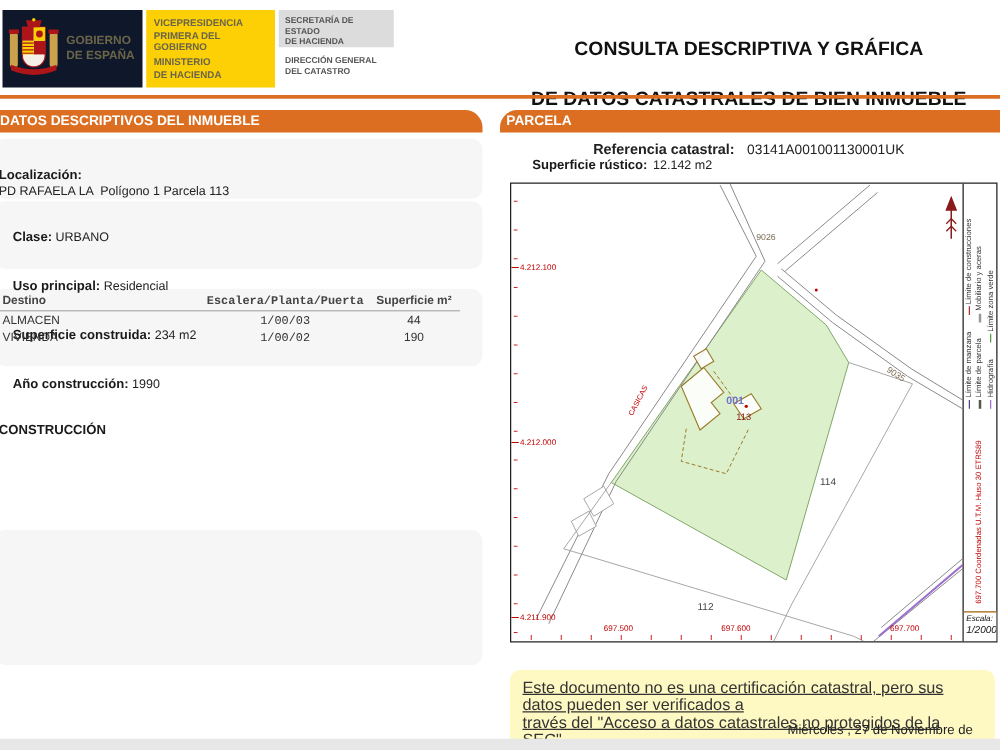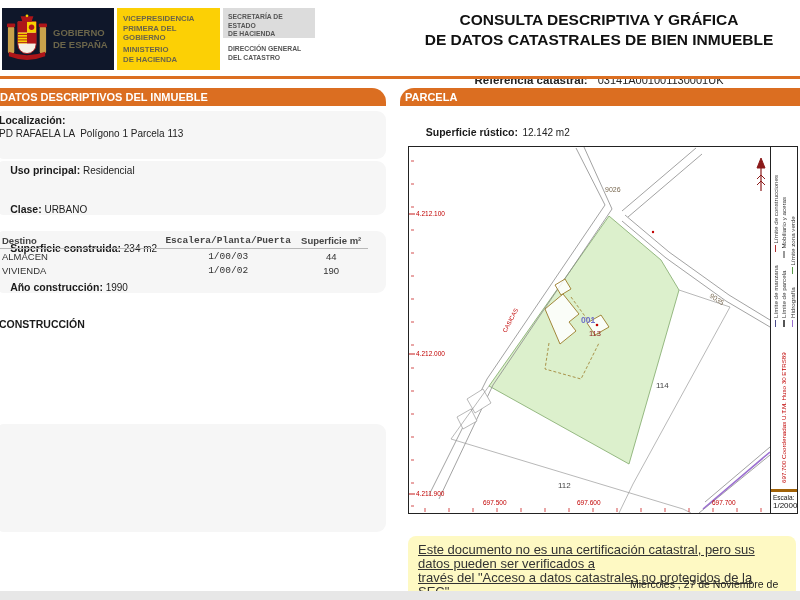--- a/index.html
+++ b/index.html
@@ -14,33 +14,33 @@
   .logo-block svg { margin-left:5px; }
   .gov-name { margin-left:6px; font-weight:bold; font-size:9.5px; line-height:12px; color:#6b654a; }
   .ministry-block { position:absolute; left:117px; top:8px; width:103px; height:62px;
     background:#FCD005; padding:6px 6px; display:flex; flex-direction:column; justify-content:space-between;
     font-weight:bold; font-size:7.8px; line-height:9.5px; color:#6b654a; }
   .sec-block { position:absolute; left:223px; top:8px; width:92px; height:62px; font-weight:bold;
     font-size:6.8px; line-height:8.5px; color:#555; }
   .sec-top { height:30px; background:#dcdcdc; padding:5px 5px; }
   .sec-bottom { height:32px; background:#fff; padding:7px 5px; }
   .title-block { position:absolute; left:400px; top:10px; width:398px; text-align:center; }
-  .title-line { font-weight:bold; font-size:15.5px; line-height:19.5px; color:#111; }
+  .title-line { font-weight:bold; font-size:15.5px; line-height:19.5px; color:#111;margin-top:20px; }
   .ref-line { margin-top:25px; font-size:11px; }
   .ref-line .lbl { font-weight:bold; font-size:11.5px; margin-right:10px; }
   .orange-rule { position:absolute; left:0; top:76px; width:800px; height:3px; background:#DB6E21; }
 
   
   .section-bar { position:absolute; height:18px; background:#DB6E21; color:#fff;
     font-weight:bold; font-size:11px; line-height:18px; padding-left:5px; }
   .bar-left  { left:-5px; top:88px; width:391px; border-radius:4px 14px 0 0; }
   .bar-right { left:400px; top:88px; width:400px; border-radius:14px 0 0 0; }
 
   
-  .lp { position:absolute; font-size:10px; }
+  .lp { position:absolute; font-size:10px;margin-top:20px; }
   .card { position:absolute; background:#f6f6f6; border-radius:9px; }
   .lbl-b { font-weight:bold; font-size:10.5px; color:#1a1a1a; }
   .val { font-size:10px; color:#222; }
   .line { line-height:13px; white-space:pre; }
   .constr-table { position:absolute; left:0px; top:234px; width:368px; border-collapse:collapse;
     font-size:9.5px; }
   .constr-table th { font-weight:bold; color:#444; border-bottom:1px solid #b8b8b8; padding:1px 2px 2px 2px; }
   .constr-table td { padding:1.5px 2px; color:#333; }
   .c1 { text-align:left; width:44%; }
   .c2 { text-align:center; width:36%;font-family:Liberation Mono, monospace; }
@@ -56,21 +56,21 @@
     border:1px solid #222; display:flex; background:#fff; }
   .map-area { position:relative; width:361px; height:366px; }
   .legend-strip { position:relative; width:27px; height:366px; border-left:1px solid #222; overflow:hidden; }
   .legend-rot { position:absolute; left:0; top:366px; width:366px; height:27px;
     transform:rotate(-90deg); transform-origin:0 0; padding-left:186px; }
   .legend-row { display:flex; align-items:center; gap:13px; height:8.6px; font-size:6.2px; color:#333; white-space:nowrap; }
   .legend-item { display:flex; align-items:center; gap:2px; }
   .dash { display:inline-block; width:7px; height:1.5px; }
   .utm-note { position:absolute; left:30px; top:9px; font-size:6.2px; color:#C00000; white-space:nowrap; }
   .escala-box { position:absolute; left:0; bottom:0; width:27px; height:24px; background:#fff;
-    border-top:3px solid #a16207; padding:2px 1px 0 2px; z-index:2; }
+    border-top:1px solid #a16207; padding:2px 1px 0 2px; z-index:2;font-style:italic; }
   .escala-lbl { font-size:6.5px; color:#111; }
   .escala-val { font-size:8px; color:#111; }
 
   
   .disclaimer { position:absolute; left:408px; top:536px; width:388px; background:#fef9c3;
     border-radius:8px; padding:7px 10px; font-size:13px; line-height:14px; color:#333;text-decoration:underline; }
   .date-line { position:absolute; left:630px; top:578px; font-size:10.5px; color:#222; white-space:nowrap; }
   .bottom-strip { position:absolute; left:0; top:591px; width:800px; height:9px; background:#e7e7e7; }
 
   svg text { font-family:"Liberation Sans", sans-serif; }
@@ -140,24 +140,24 @@
 <div class="card" style="left:-5px; top:111px; width:391px; height:48px;"></div>
 <div class="card" style="left:-5px; top:161px; width:391px; height:54px;"></div>
 <div class="card" style="left:-5px; top:231px; width:391px; height:62px;"></div>
 <div class="card" style="left:-5px; top:424px; width:391px; height:108px;"></div>
 
 <div class="lp" style="left:-1px; top:114px; width:390px;">
   <div class="line lbl-b">Localización:</div>
   <div class="line val">PD RAFAELA LA  Polígono 1 Parcela 113</div>
   <div style="height:11px;"></div>
   <div class="line">
+    <span class="lbl-b">Clase:</span> <span class="val">URBANO</span>
+  </div>
+  <div class="line">
     <span class="lbl-b">Uso principal:</span> <span class="val">Residencial</span>
-  </div>
-  <div class="line">
-    <span class="lbl-b">Clase:</span> <span class="val">URBANO</span>
   </div>
   <div class="line">
     <span class="lbl-b">Superficie construida:</span> <span class="val">234 m2</span>
   </div>
   <div class="line">
     <span class="lbl-b">Año construcción:</span> <span class="val">1990</span>
   </div>
   <div style="height:11px;"></div>
   <div class="line lbl-b">CONSTRUCCIÓN</div>
 </div>

